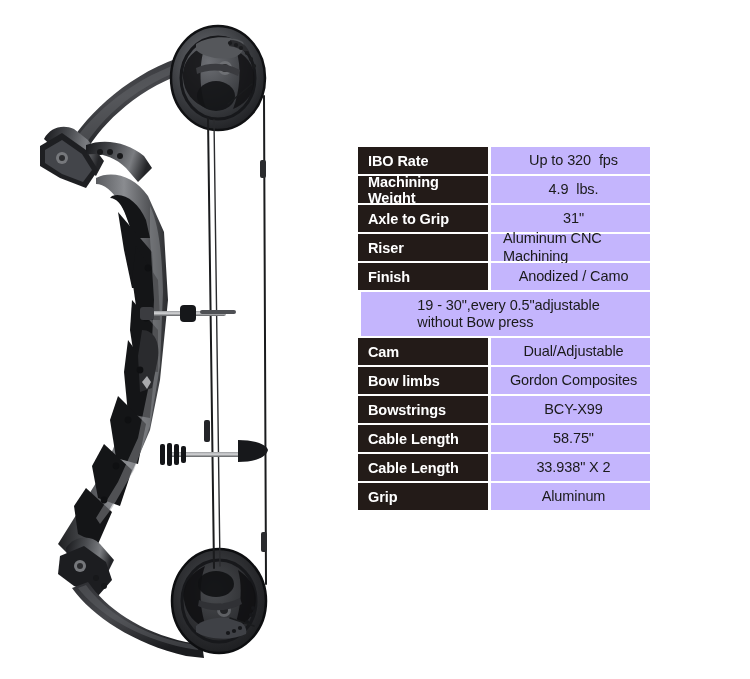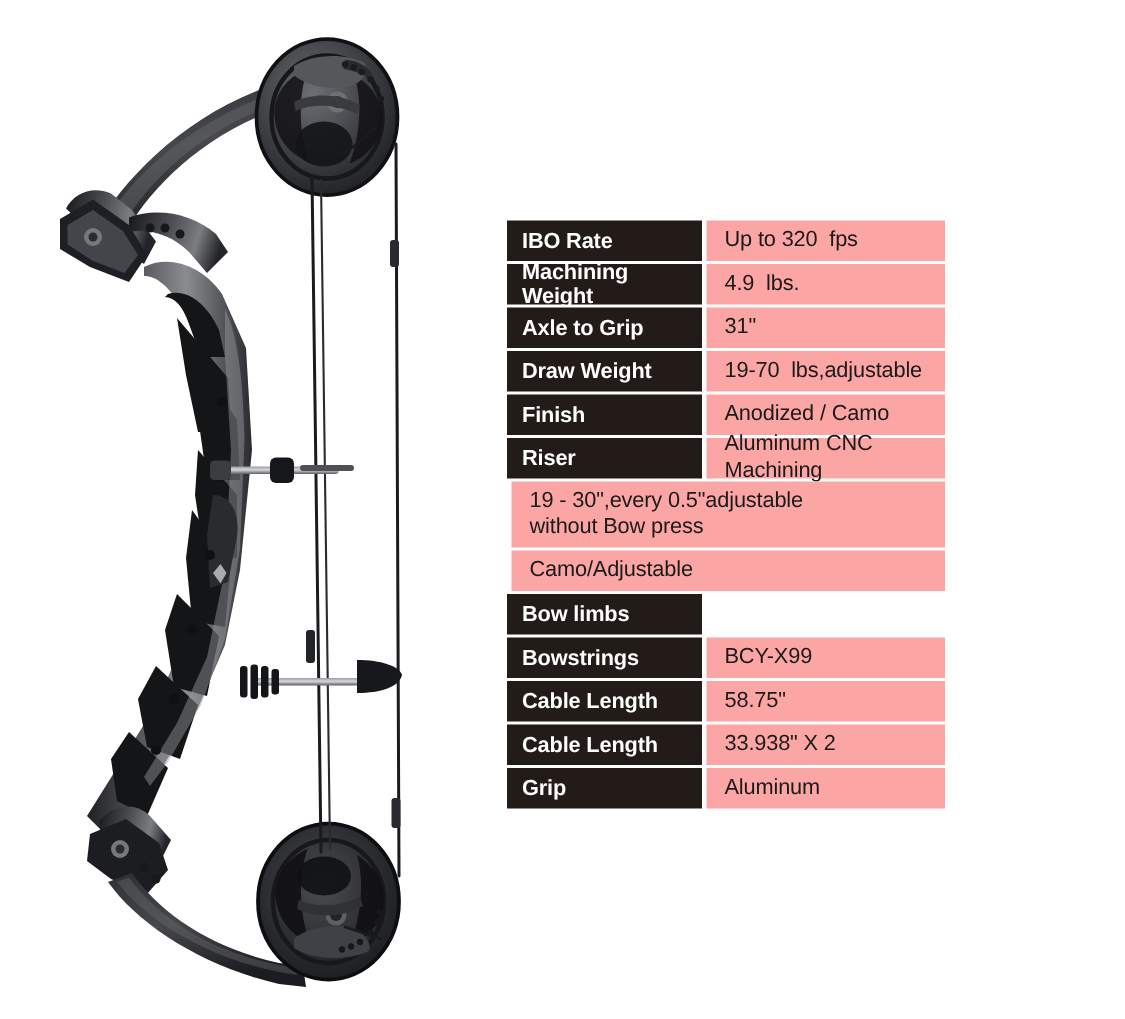--- a/index.html
+++ b/index.html
@@ -35,21 +35,21 @@
     position: absolute;
     left: 0;
     top: 0;
     width: 336px;
     height: 679px;
   }
 
   
   #spec-table {
     position: absolute;
-    left: 338px;
+    left: 358px;
     top: 147px;
     width: 292px;
   }
   .spec-row {
     display: flex;
     align-items: stretch;
     margin-bottom: 2px;
     height: 27px;
   }
   .spec-row.tall {
@@ -68,30 +68,31 @@
     box-sizing: border-box;
     letter-spacing: -0.1px;
   }
   .spec-gap {
     width: 3px;
     flex: 0 0 3px;
     background: #ffffff;
   }
   .spec-value {
     flex: 1 1 auto;
-    background: #fca5a5;
+    background: #c4b5fd;
     color: #1a1a1a;
     font-size: 14.5px;
     display: flex;
     align-items: center;
     padding-left: 12px;
     padding-right: 6px;
     box-sizing: border-box;
     line-height: 1.18;
     letter-spacing: -0.1px;
+    justify-content: center;
   }
   .spec-row.tall .spec-value {
     line-height: 1.15;
   }
   .val-text {
     display: block;
     white-space: pre-wrap;
   }
 </style>
 </head>
@@ -327,62 +328,59 @@
     <div class="spec-row">
       <div class="spec-label">Axle to Grip</div>
       <div class="spec-gap"></div>
       <div class="spec-value">
           <span class="val-text">31"</span>
         </div>
     </div>
 
 
 
-    <div class="spec-row">
-      <div class="spec-label">Draw Weight</div>
-      <div class="spec-gap"></div>
-      <div class="spec-value">
-          <span class="val-text">19-70  lbs,adjustable</span>
+
+    <div class="spec-row">
+      <div class="spec-label">Riser</div>
+      <div class="spec-gap"></div>
+      <div class="spec-value">
+          <span class="val-text">Aluminum CNC Machining</span>
         </div>
     </div>
 
     <div class="spec-row">
       <div class="spec-label">Finish</div>
       <div class="spec-gap"></div>
       <div class="spec-value">
           <span class="val-text">Anodized / Camo</span>
-        </div>
-    </div>
-
-    <div class="spec-row">
-      <div class="spec-label">Riser</div>
-      <div class="spec-gap"></div>
-      <div class="spec-value">
-          <span class="val-text">Aluminum CNC Machining</span>
         </div>
     </div>
 
     <div class="spec-row tall">
       <div class="spec-gap"></div>
       <div class="spec-value">
           <span class="val-text">19 - 30",every 0.5"adjustable
 without Bow press</span>
         </div>
     </div>
 
     <div class="spec-row">
-      <div class="spec-gap"></div>
-      <div class="spec-value">
-          <span class="val-text">Camo/Adjustable</span>
+      <div class="spec-label">Cam</div>
+      <div class="spec-gap"></div>
+      <div class="spec-value">
+          <span class="val-text">Dual/Adjustable</span>
         </div>
     </div>
 
     <div class="spec-row">
       <div class="spec-label">Bow limbs</div>
       <div class="spec-gap"></div>
+      <div class="spec-value">
+          <span class="val-text">Gordon Composites</span>
+        </div>
     </div>
 
     <div class="spec-row">
       <div class="spec-label">Bowstrings</div>
       <div class="spec-gap"></div>
       <div class="spec-value">
           <span class="val-text">BCY-X99</span>
         </div>
     </div>
 

